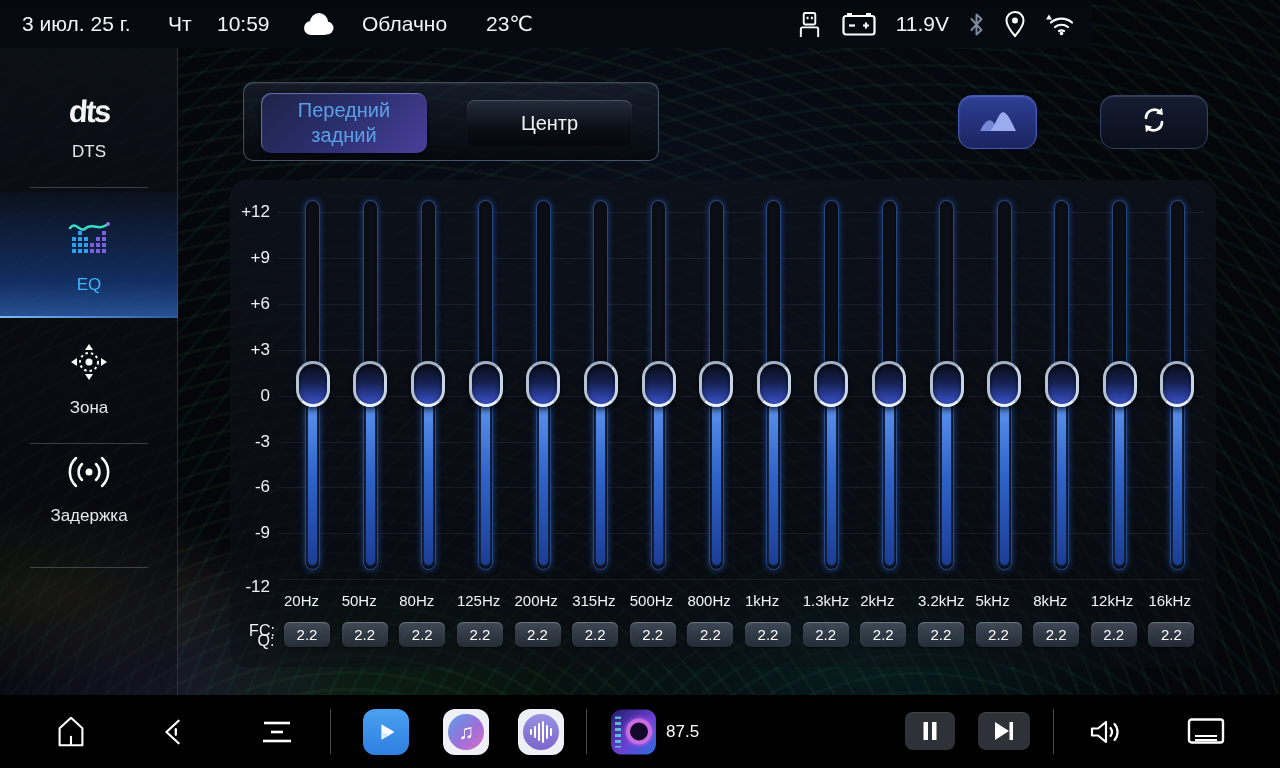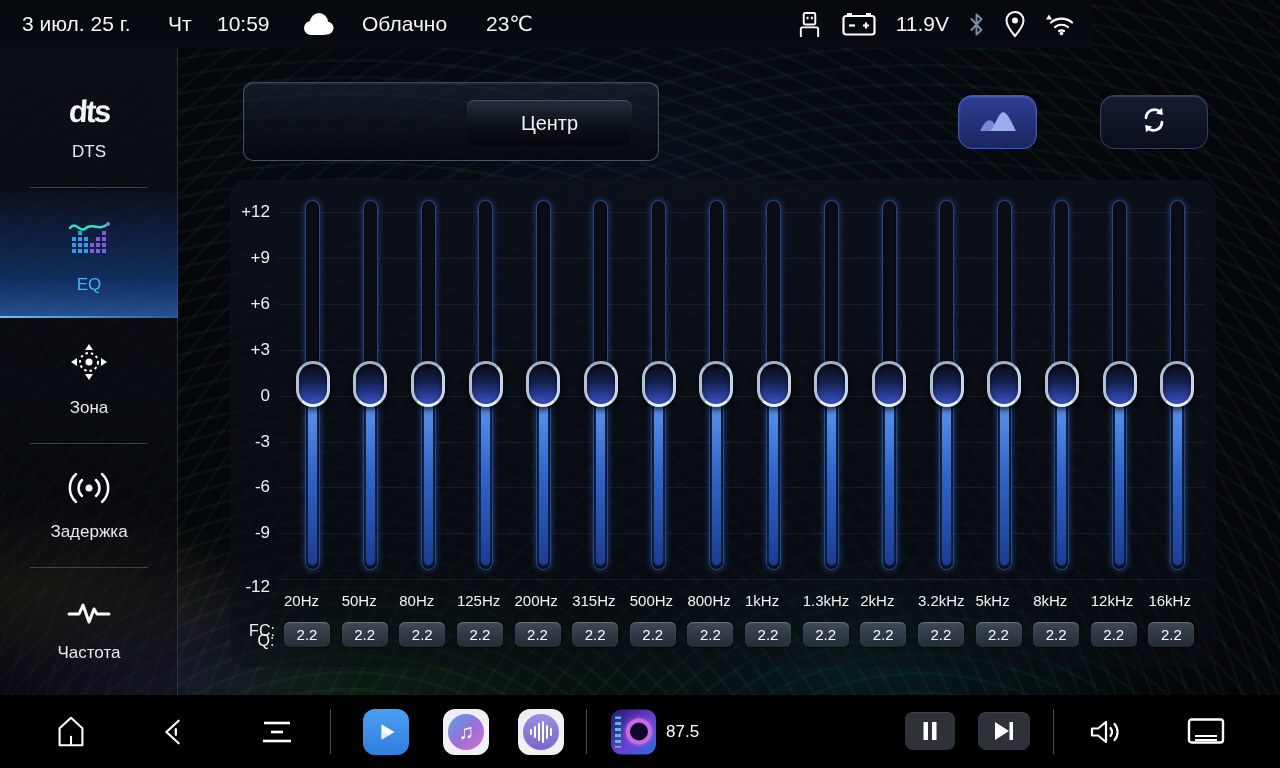--- a/index.html
+++ b/index.html
@@ -225,45 +225,38 @@
               <rect x="35" y="34" width="4" height="4"></rect>
           </g>
           <path d="M3 13 C9 5 13 19 19 13 C25 7 31 17 41 9" fill="none" stroke="#35e0c5" stroke-width="2.5" stroke-linecap="round"></path>
           <circle cx="41" cy="9" r="2" fill="#9a6fe8"></circle>
         </svg>
       </span>
       <div class="s-label">EQ</div>
     </div>
     <div class="side-divider" style="top:395px;"></div>
 
-    <div class="side-item" style="top:408px; height:100px;">
+    <div class="side-item" style="top:392px; height:100px;">
       <span>
         <svg width="44" height="36" viewBox="0 0 44 36" fill="none" stroke="#fff" stroke-width="2.5" stroke-linecap="round">
           <circle cx="22" cy="18" r="3.5" fill="#fff" stroke="none"></circle>
           <path d="M15 10 a11 11 0 0 0 0 16"></path>
           <path d="M9 4 a19 19 0 0 0 0 28"></path>
           <path d="M29 10 a11 11 0 0 1 0 16"></path>
           <path d="M35 4 a19 19 0 0 1 0 28"></path>
         </svg>
       </span>
       <div class="s-label">Задержка</div>
     </div>
     <div class="side-divider" style="top:519px;"></div>
 
-    <div class="side-item" style="top:533px; height:100px;">
-      <span>
-        <svg width="44" height="28" viewBox="0 0 44 28" fill="none" stroke="#fff" stroke-width="3" stroke-linecap="round" stroke-linejoin="round">
-          <path d="M2 15 h10 l4 -9 6 17 5 -13 3 5 h12"></path>
-        </svg>
-      </span>
-      <div class="s-label">Частота</div>
-    </div>
   </aside>
 
   <div class="tabs-box">
+    <div class="tab-selected">Передний задний</div>
     <div class="tab-center">Центр</div>
   </div>
 
   <div class="btn-wave">
     <span>
       <svg width="40" height="26" viewBox="0 0 40 26">
         <path d="M2 24 C7 14 11 11 15 15 C18 18 20 22 23 24 Z" fill="#7487d8"></path>
         <path d="M12 24 C17 20 20 6 25 5 C30 6 34 16 38 24 Z" fill="#9aabee"></path>
       </svg>
     </span>

